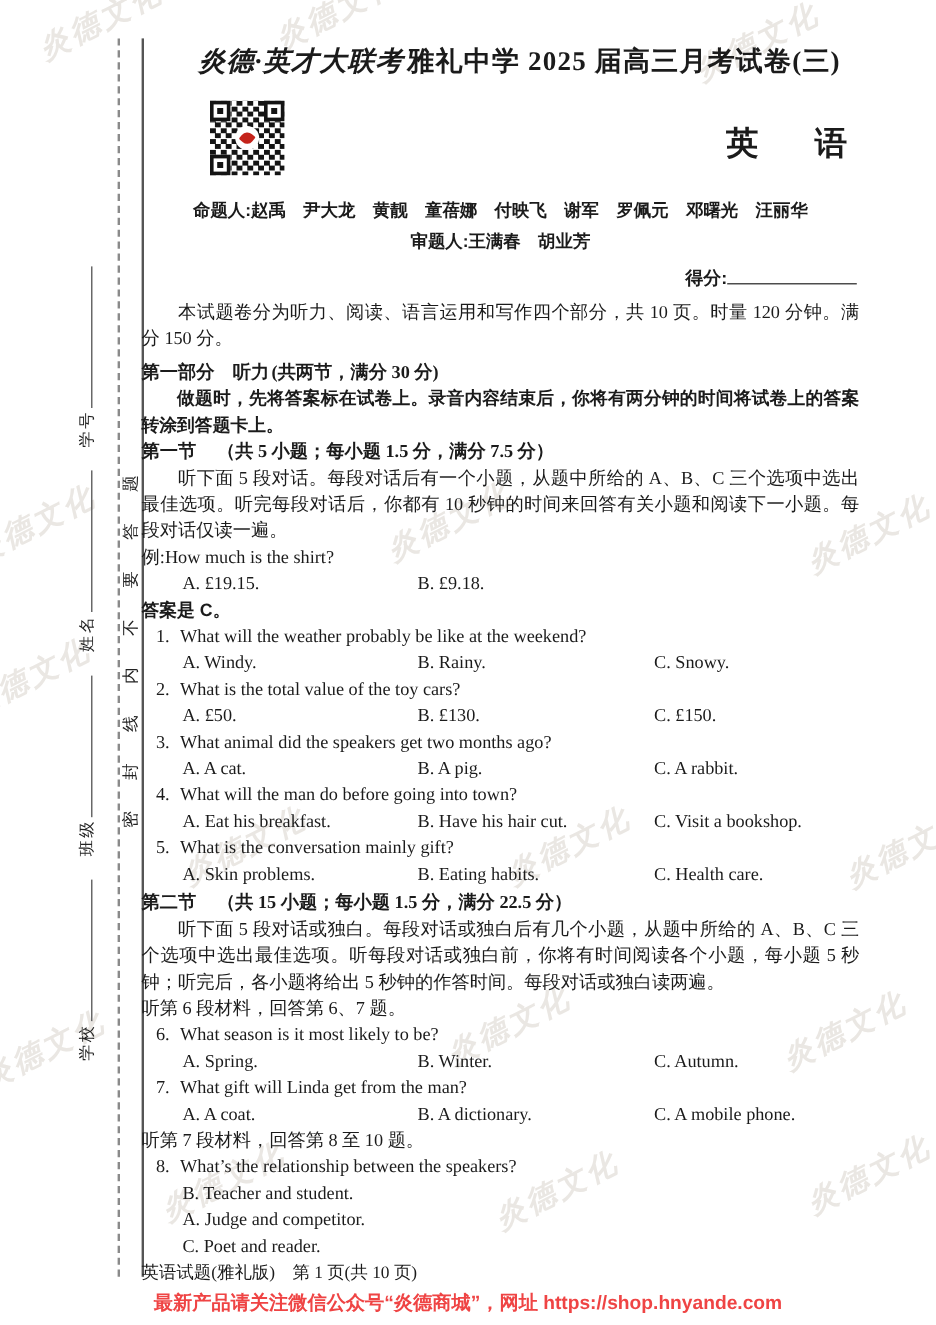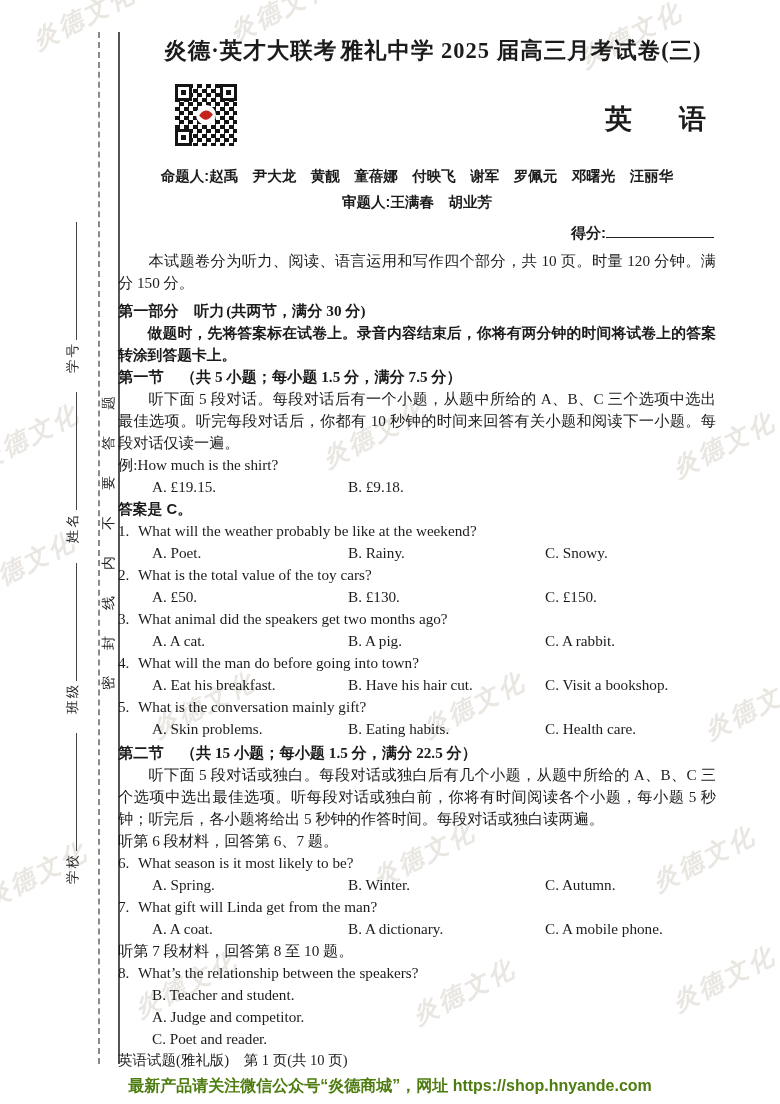--- a/index.html
+++ b/index.html
@@ -13,21 +13,21 @@
   .line-solid{position:absolute;left:118px;top:32px;height:1032px;border-left:2px solid #555;z-index:1;}
   .seal-fields{position:absolute;left:64px;top:884px;transform:rotate(-90deg);transform-origin:0 0;
       white-space:nowrap;font-size:13.5px;letter-spacing:2px;color:#222;z-index:1;}
   .fgroup{margin-right:14px;}
   .fline{display:inline-block;width:118px;height:4px;border-bottom:1px solid #444;margin-left:2px;}
   .seal-warning{position:absolute;left:100px;top:690px;transform:rotate(-90deg);transform-origin:0 0;
       white-space:nowrap;font-size:14px;letter-spacing:26px;color:#222;z-index:1;}
   
   .content{position:absolute;left:118px;top:0;width:598px;z-index:2;font-size:15.2px;line-height:22px;}
   .paper-title{margin-top:36px;text-align:center;font-size:22.5px;font-weight:bold;line-height:30px;letter-spacing:1px;}
-  .brand{margin-right:3px;margin-left:32px;}
+  .brand{font-style:italic;margin-right:3px;margin-left:32px;}
   .qr{position:absolute;left:57px;top:84px;width:62px;height:62px;
       background:repeating-conic-gradient(#141414 0% 25%, #fff 0% 50%) 0 0 / 9px 9px;}
   .qr i{position:absolute;width:17px;height:17px;border:3px solid #141414;background:#fff;box-sizing:border-box;}
   .qr i::after{content:"";position:absolute;left:3px;top:3px;width:5px;height:5px;background:#141414;}
   .qr .tl{left:0;top:0}.qr .tr{right:0;top:0}.qr .bl{left:0;bottom:0}
   .qlogo{position:absolute;left:50%;top:50%;width:20px;height:20px;transform:translate(-50%,-50%);
       background:#fff;border-radius:50%;}
   .qlogo::after{content:"";position:absolute;left:5px;top:5px;width:10px;height:10px;background:#c4231b;
       transform:rotate(40deg);border-radius:60% 10% 55% 10%;}
   .subject{margin-top:36px;text-align:right;font-size:27px;line-height:34px;font-weight:bold;letter-spacing:10px;
@@ -39,31 +39,31 @@
   .score{margin-top:12px;text-align:right;font-size:15px;line-height:18px;font-weight:bold;padding-right:2px;
       font-family:"Liberation Sans","DejaVu Sans",sans-serif;}
   .score-line{display:inline-block;width:108px;height:12px;border-bottom:1px solid #222;}
   .p{margin:0;text-align:justify;}
   .ind{text-indent:2em;}
   .first-p{margin-top:8px;}
   .part-head{margin-top:6px;font-weight:bold;}
   .hei{font-family:"Liberation Sans","DejaVu Sans",sans-serif;}
   .note{font-weight:bold;margin-left:2px;}
   .instr-bold{font-weight:bold;font-family:"Liberation Sans","DejaVu Sans",sans-serif;font-size:14.8px;}
-  .q{}
+  .q{padding-left:12px;}
   .qnum{display:inline-block;min-width:20px;}
   .opts{display:flex;padding-left:34px;}
   .opts span:nth-child(1){width:196px;}
   .opts span:nth-child(2){width:197px;}
   .opts span:nth-child(3){flex:1;}
   .opts-stack{padding-left:34px;}
   .answer{font-weight:bold;font-family:"Liberation Sans","DejaVu Sans",sans-serif;font-size:14.8px;}
   .page-footer{position:absolute;left:118px;top:1051px;width:598px;text-align:left;font-size:14.5px;z-index:2;}
   .promo{position:absolute;left:0;top:1076px;width:780px;text-align:center;font-size:16px;font-weight:bold;
-      color:#4d7c0f;font-family:"Liberation Sans","DejaVu Sans",sans-serif;z-index:2;}
+      color:#ef4444;font-family:"Liberation Sans","DejaVu Sans",sans-serif;z-index:2;}
 </style>
 </head>
 <body>
 
 <div class="page">
 
   <span class="wm" style="left:28px;top:0px">炎德文化</span>
   <span class="wm" style="left:225px;top:-8px">炎德文化</span>
   <span class="wm" style="left:575px;top:18px">炎德文化</span>
   <span class="wm" style="left:-28px;top:420px">炎德文化</span>
@@ -118,21 +118,21 @@
 
     <div class="q" style="padding-left:0"><span>例:</span><span>How much is the shirt?</span></div>
     <div class="opts">
       <span>A. £19.15.</span>
       <span>B. £9.18.</span>
     </div>
     <div class="answer">答案是 C。</div>
 
     <div class="q"><span class="qnum">1.</span><span>What will the weather probably be like at the weekend?</span></div>
     <div class="opts">
-      <span>A. Poet.</span>
+      <span>A. Windy.</span>
       <span>B. Rainy.</span>
       <span>C. Snowy.</span>
     </div>
 
     <div class="q"><span class="qnum">2.</span><span>What is the total value of the toy cars?</span></div>
     <div class="opts">
       <span>A. £50.</span>
       <span>B. £130.</span>
       <span>C. £150.</span>
     </div>

